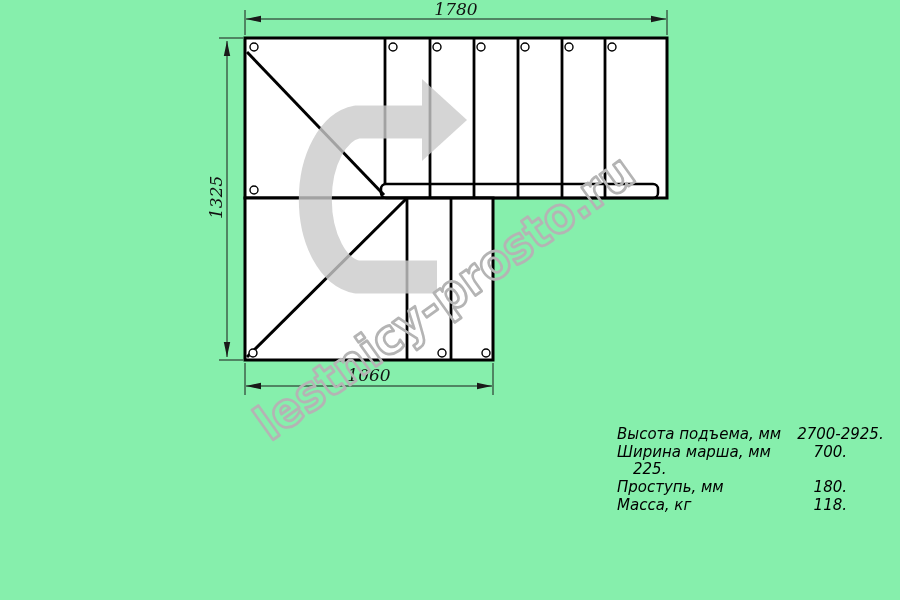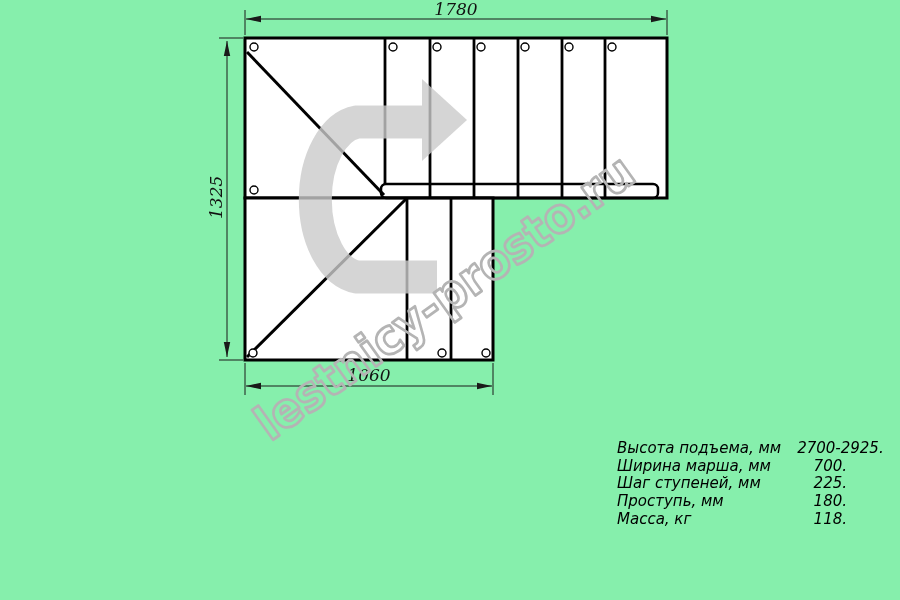--- a/index.html
+++ b/index.html
@@ -17,21 +17,21 @@
     font-size:17px;
     fill:#111;
   }
   .wm-text{
     font-family:"DejaVu Sans", sans-serif;
     font-weight:bold;
     font-size:48px;
   }
   .specs{
     position:absolute;
-    left:617px;top:440px;width:230px;
+    left:617px;top:426px;width:230px;
     font-family:"DejaVu Sans", sans-serif;
     font-style:italic;
     font-size:15px;
     color:#000;
   }
   .spec-row{
     display:flex;
     justify-content:space-between;
     line-height:17.7px;
     white-space:nowrap;
@@ -124,21 +124,20 @@
   <div class="specs">
       <div class="spec-row">
         <span class="spec-label">Высота подъема, мм</span>
         <span class="spec-value">2700-2925.</span>
       </div>
       <div class="spec-row">
         <span class="spec-label">Ширина марша, мм</span>
         <span class="spec-value">700.</span>
       </div>
       <div class="spec-row">
-        <span class="spec-label">Шаг ступеней, мм</span>
         <span class="spec-value">225.</span>
       </div>
       <div class="spec-row">
         <span class="spec-label">Проступь, мм</span>
         <span class="spec-value">180.</span>
       </div>
       <div class="spec-row">
         <span class="spec-label">Масса, кг</span>
         <span class="spec-value">118.</span>
       </div>

